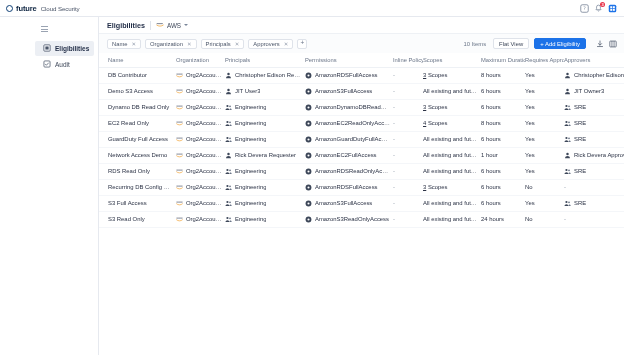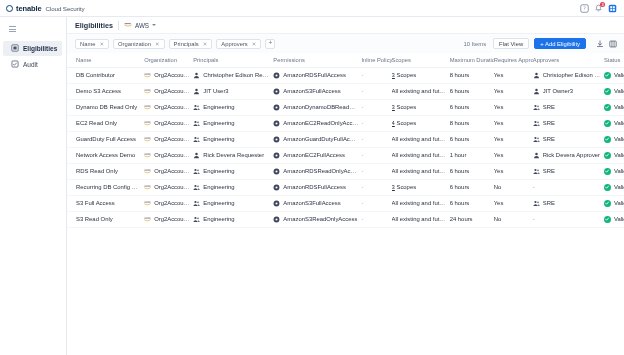--- a/index.html
+++ b/index.html
@@ -33,21 +33,21 @@
   .tb-icon svg { display: block; }
   .badge {
     position: absolute; top: -2px; right: -2px;
     background: #e8334a; color: #fff;
     font-size: 4px; line-height: 5px;
     min-width: 5px; height: 5px; border-radius: 3px;
     text-align: center; padding: 0 1px; font-weight: bold;
   }
 
   
-  .body { flex: 1; display: flex; min-height: 0; }
+  .body { flex: 1; display: flex; min-height: 0; margin-left: 32px; }
 
   
   .sidebar {
     width: 67px; flex: 0 0 67px;
     background: #ffffff;
     border-right: 1px solid #e6e9ef;
     padding-top: 4px;
   }
   .hamburger { padding: 4px 0 6px 9px; }
   .hamburger .bar { width: 7px; height: 1px; background: #9aa3b2; margin: 1.4px 0; }
@@ -153,21 +153,21 @@
   col.c-status { width: 20px; }
 </style>
 </head>
 <body>
 
 <div class="app">
 
   <div class="topbar">
     <div class="brand">
       <div class="brand-mark"></div>
-      <span class="brand-name">tenable</span>
+      <span class="brand-name">future</span>
       <span class="brand-sub">Cloud Security</span>
     </div>
     <div class="topbar-spacer"></div>
     <div class="topbar-icons">
       <div class="tb-icon">
         <svg width="9" height="9" viewBox="0 0 12 12">
             <rect x="1" y="1" width="10" height="10" rx="2" fill="none" stroke="#7a8699" stroke-width="1.1"></rect>
             <text x="6" y="8.6" font-size="6.5" fill="#7a8699" text-anchor="middle" font-family="DejaVu Sans">?</text>
           </svg>
       </div>

